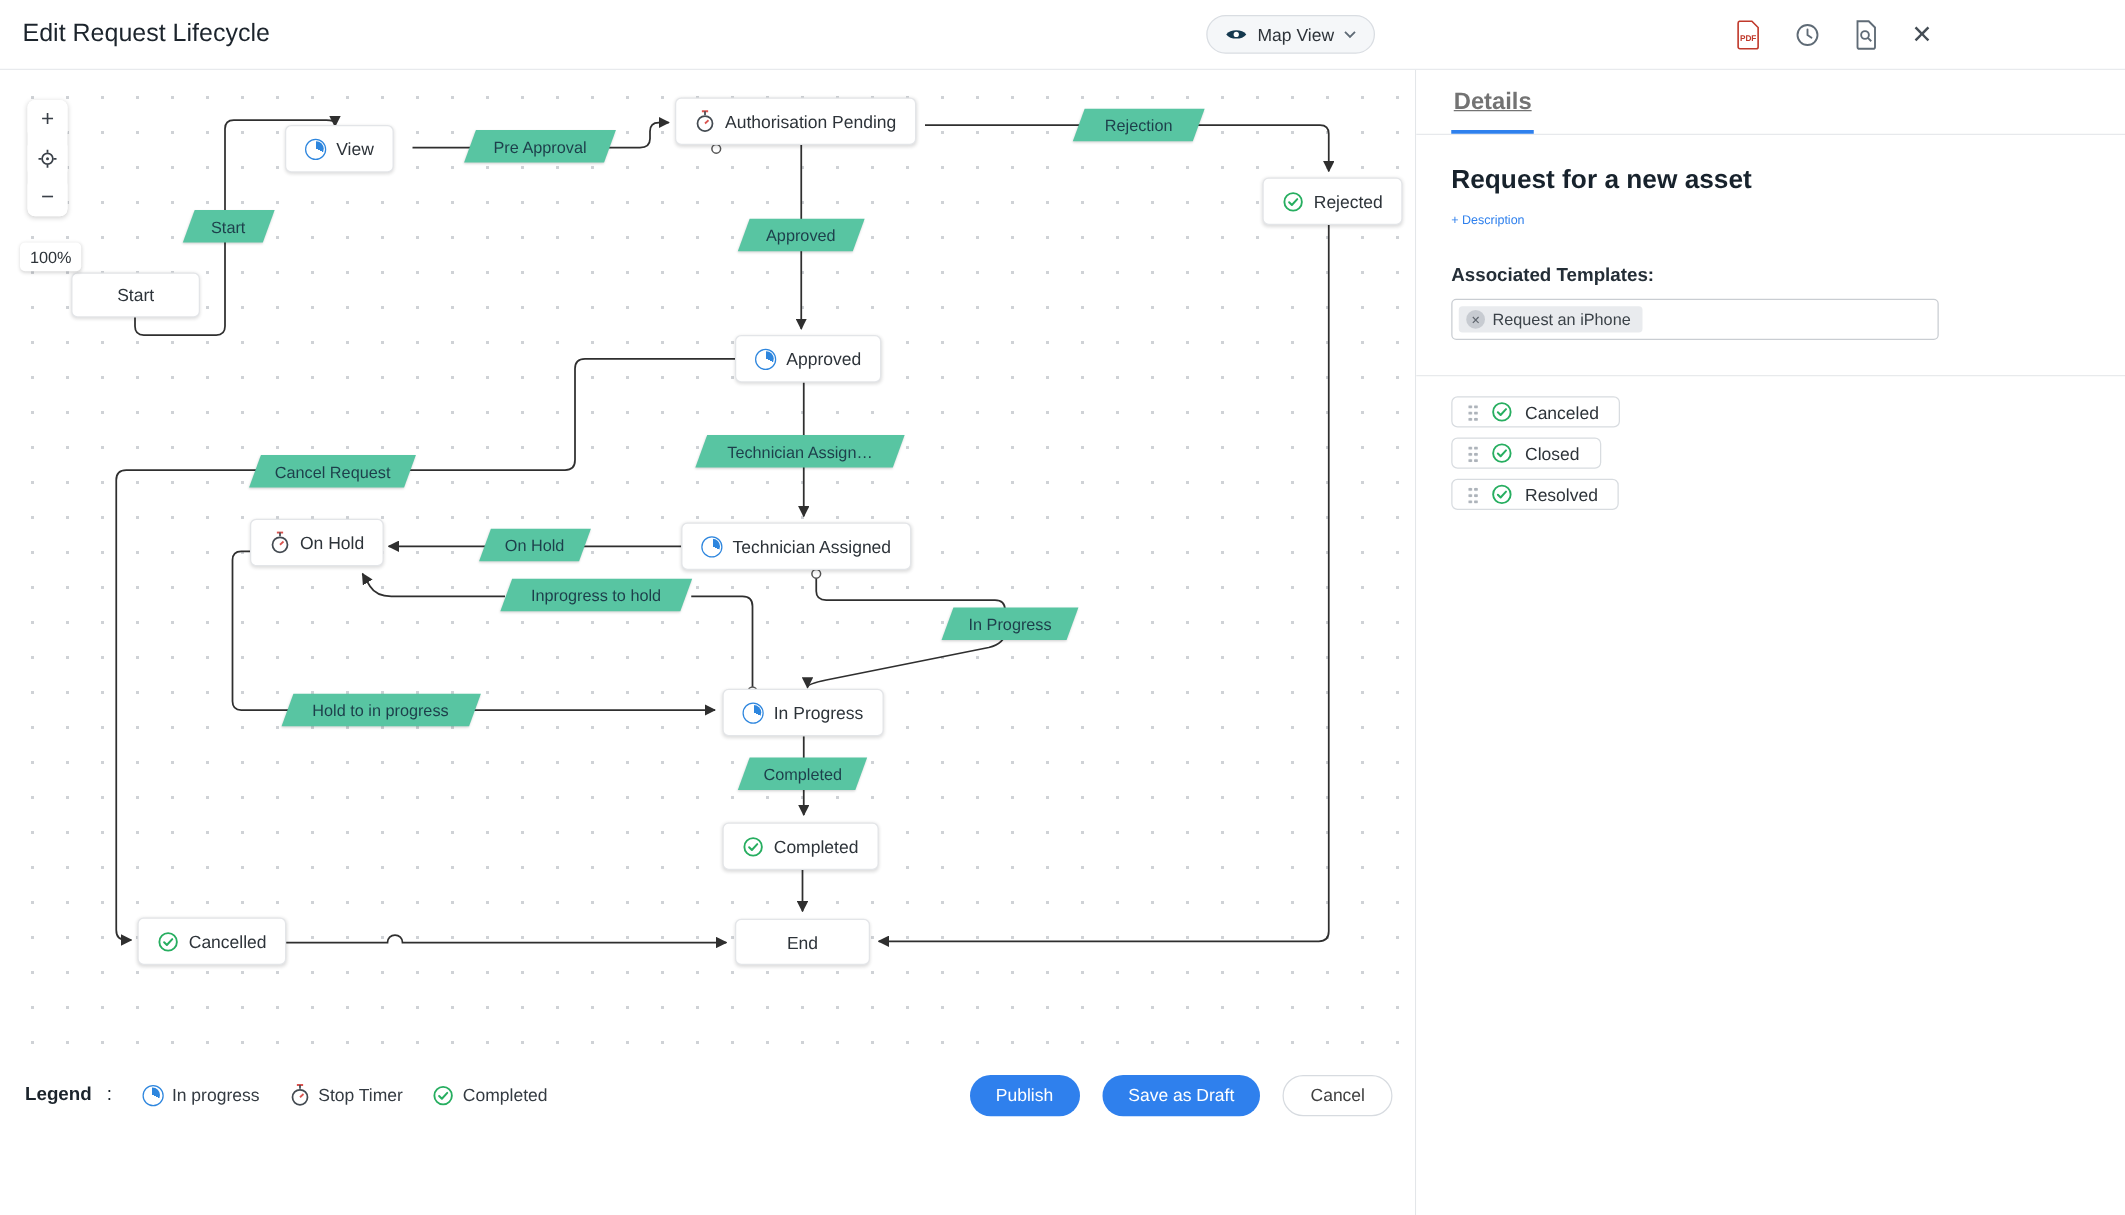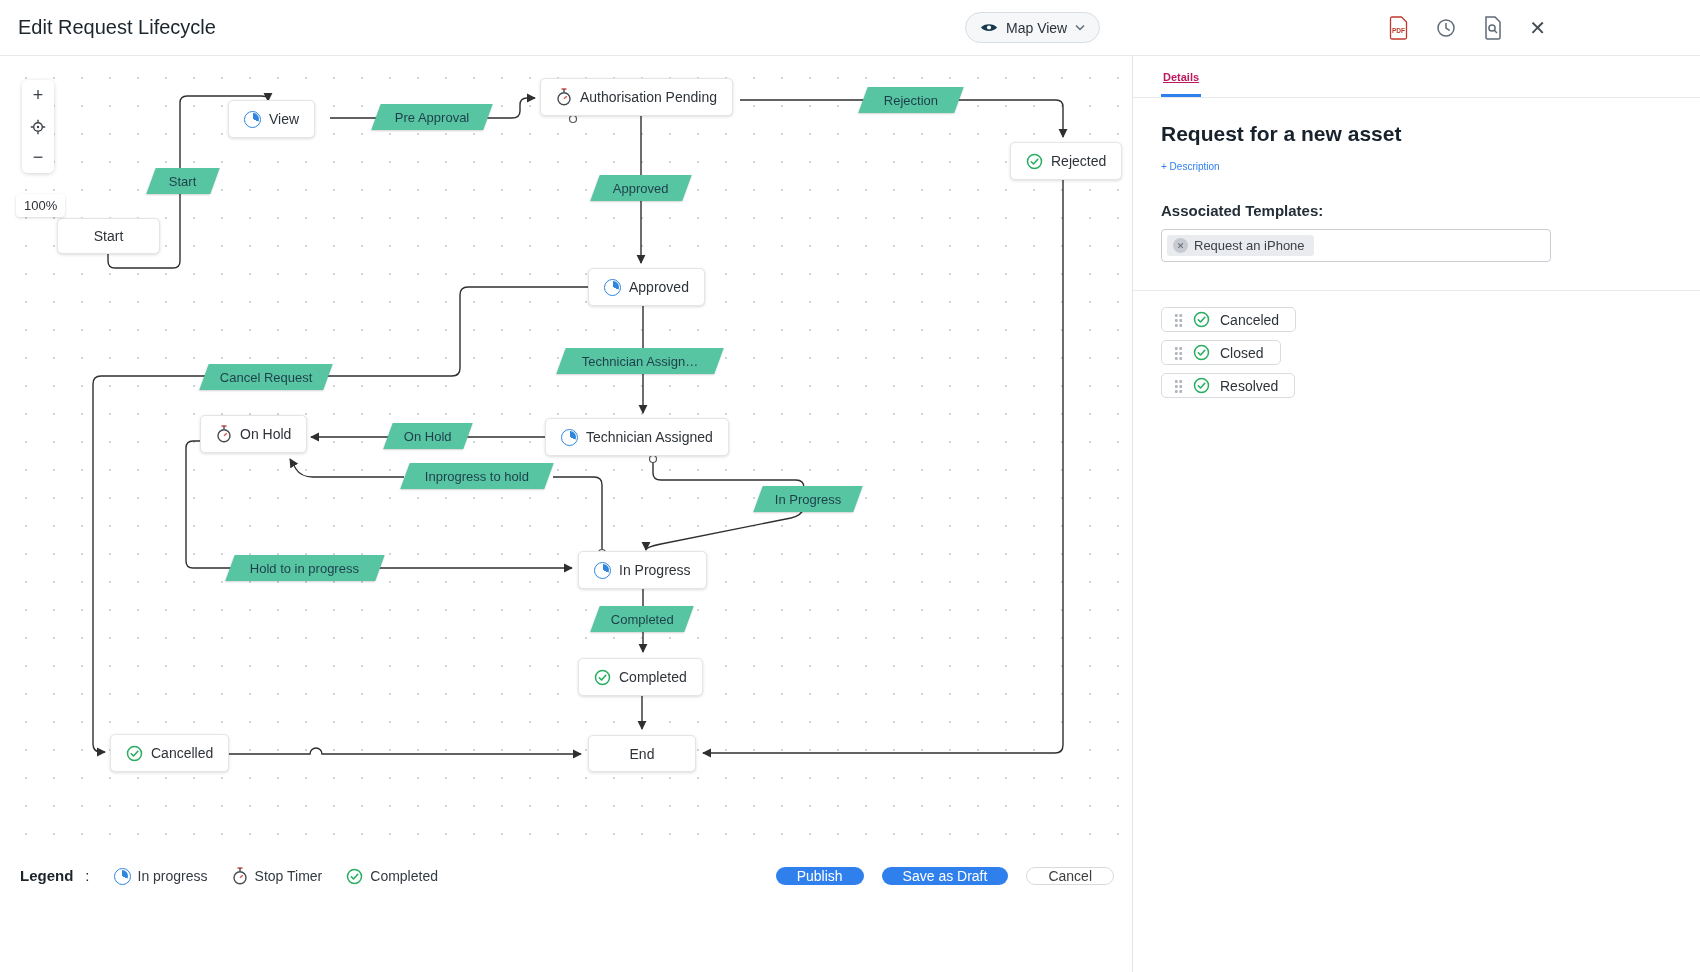--- a/index.html
+++ b/index.html
@@ -51,30 +51,30 @@
   .trans-label { transform:skewX(20deg); font-size:13px; color:#1d3f4b; white-space:nowrap; }
 
   
   .canvas-footer { flex:1; display:flex; align-items:center; align-self:stretch;
     padding:0 18px 58px 20px; background:#fff; }
   .legend { display:flex; gap:24px; }
   .legend-title { font-size:15px; font-weight:700; color:#1c242c; }
   .legend-colon { font-size:15px; color:#1c242c; margin-left:-12px; }
   .legend-item { display:flex; align-items:center; gap:7px; font-size:14px; color:#333a41; }
   .btn-row { margin-left:auto; display:flex; align-items:center; gap:18px; }
-  .btn { height:18px; border-radius:17px; border:none; font-size:14px; padding:0 21px;
+  .btn { height:33px; border-radius:17px; border:none; font-size:14px; padding:0 21px;
     cursor:pointer; font-family:inherit; }
   .btn.primary { background:var(--blue); color:#fff; }
   .btn.ghost { background:#fff; color:#404040; border:1px solid #d7dbe0; }
 
   
   .panel { flex:1; background:#fff; }
   .tabbar { border-bottom:1px solid #e7e9ec; padding:0 28px; }
   .tab { display:inline-block; padding:15px 2px 11px; border-bottom:3px solid var(--blue);
-    font-size:11px; font-weight:700; color:#be185d; cursor:pointer;text-decoration:underline; }
+    font-size:19px; font-weight:700; color:#737373; cursor:pointer;text-decoration:underline; }
   .panel-content { padding:0 28px; }
   .panel-title { margin-top:24px; font-size:21px; font-weight:600; color:#17222c; }
   .desc-link { margin-top:15px; font-size:10px; color:var(--blue); cursor:pointer; width:max-content; }
   .assoc-label { margin-top:30px; font-size:15px; font-weight:600; color:#242e37; }
   .template-input { margin-top:10px; width:390px; height:33px; border:1px solid #c9cdd2;
     border-radius:4px; display:flex; align-items:center; padding:0 5px; cursor:text; }
   .chip { display:flex; align-items:center; gap:6px; background:#e9ebee; border-radius:3px;
     padding:3px 9px 3px 6px; font-size:13px; color:#3b4248; }
   .chip-x { width:15px; height:15px; border-radius:50%; background:#c7cbd1; color:#5d646c;
     font-size:9px; display:flex; align-items:center; justify-content:center; cursor:pointer; }

